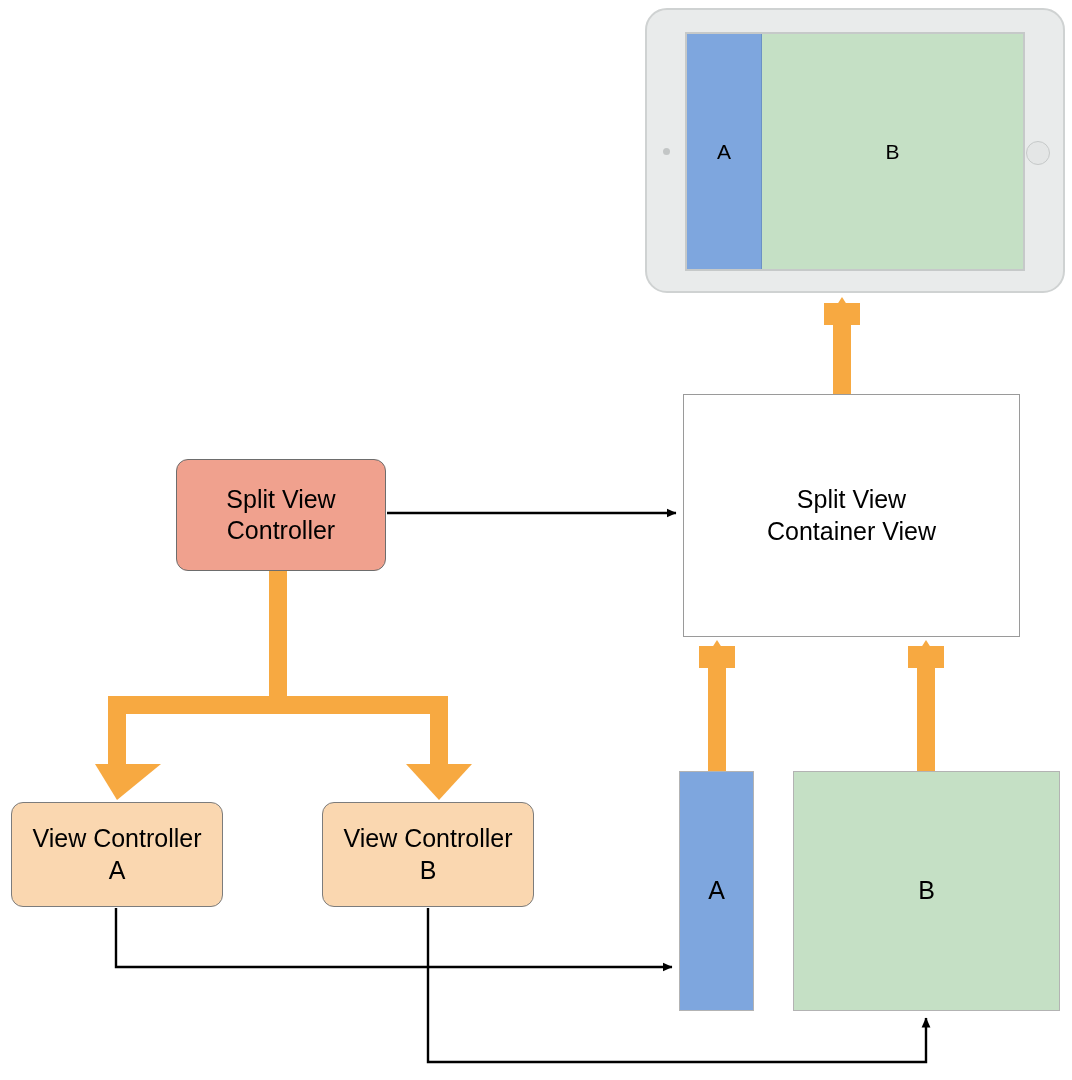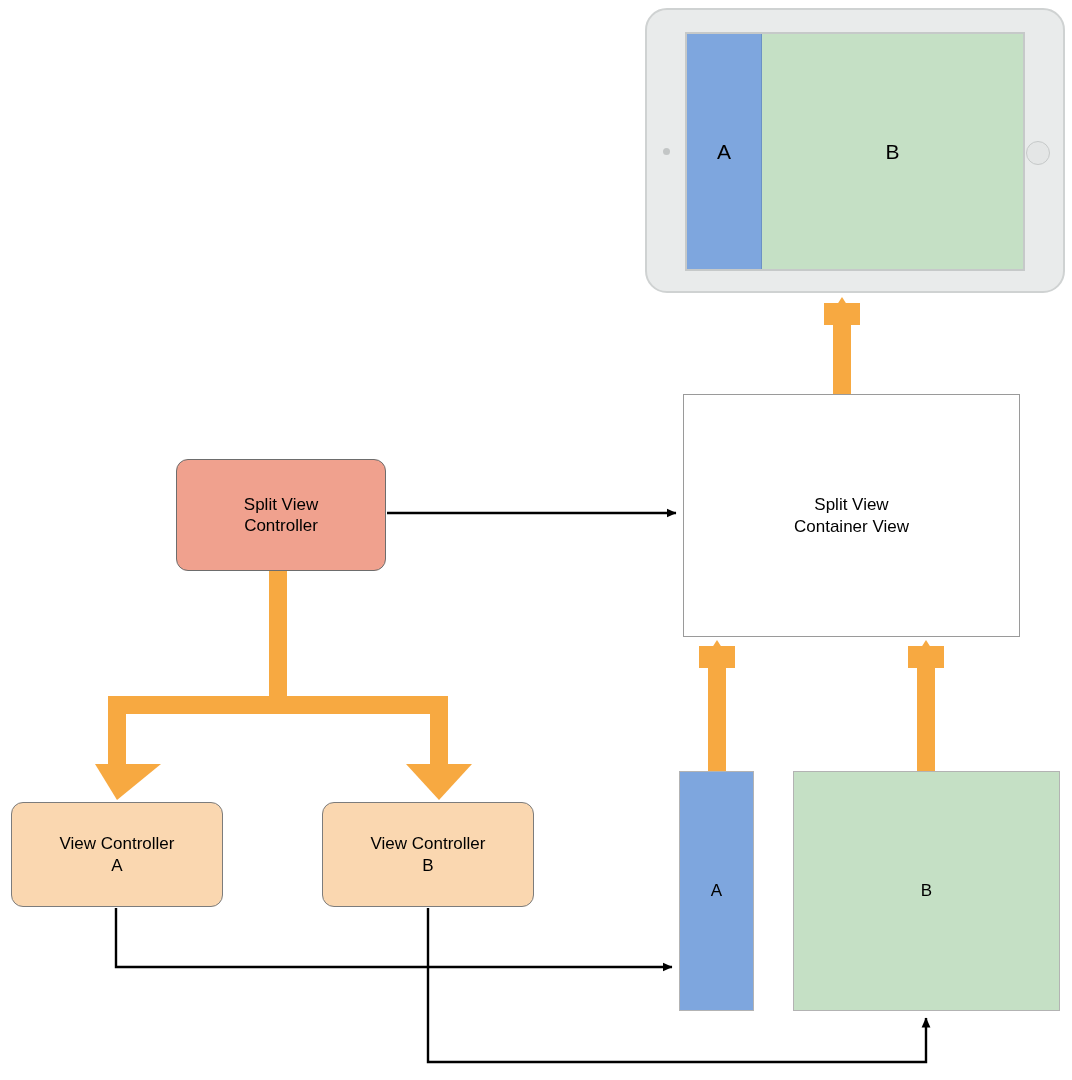--- a/index.html
+++ b/index.html
@@ -26,21 +26,21 @@
     pointer-events: none;
   }
   .node {
     position: absolute;
     box-sizing: border-box;
     display: flex;
     align-items: center;
     justify-content: center;
     text-align: center;
     color: #000000;
-    font-size: 17px;
+    font-size: 25px;
     line-height: 1.25;
     white-space: pre-line;
   }
 
   
   #tablet {
     position: absolute;
     left: 645px;
     top: 8px;
     width: 420px;

